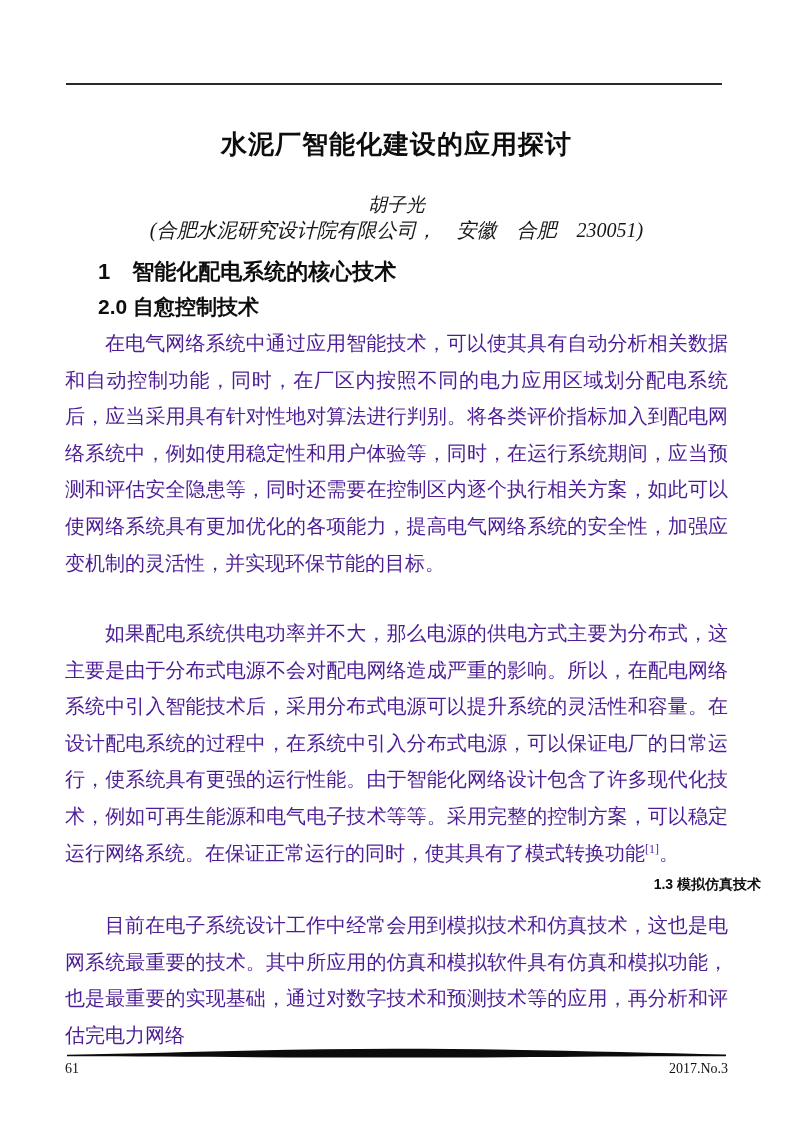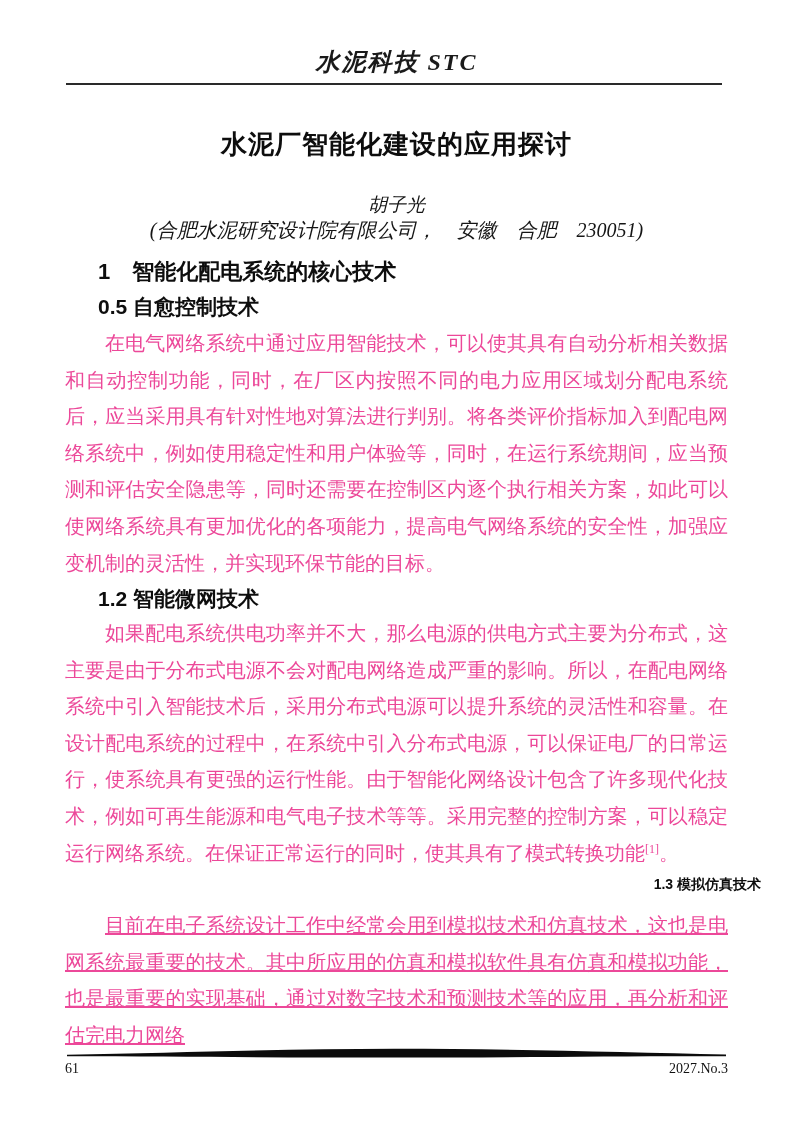--- a/index.html
+++ b/index.html
@@ -66,26 +66,26 @@
   .h-level1 { top: 257px; font-size: 22px; }
   .h-s11 { top: 293px; font-size: 21px; }
   .h-s12 { top: 585px; font-size: 21px; }
   .h-s13 { top: 876px; font-size: 14px; text-align: right; }
 
   .body-para {
     font-size: 20px;
     line-height: 36.6px;
     text-align: justify;
     text-indent: 2em;
-    color: #ec4899;
+    color: #4c1d95;
     font-family: "Liberation Serif", "DejaVu Serif", serif;
   }
   .p1 { top: 325px; }
   .p2 { top: 615px; }
-  .p3 { top: 907px; text-decoration: underline; }
+  .p3 { top: 907px; }
 
   sup.cite {
     font-size: 12px;
     line-height: 0;
     vertical-align: 7px;
   }
 
   .footer-bar-wrap { position: absolute; top: 1046px; left: 65px; width: 663px; height: 14px; }
   .footer-row {
     top: 1061px;
@@ -102,49 +102,47 @@
     position: absolute;
     right: 0;
     text-align: right;
   }
 </style>
 </head>
 <body>
 
 <div class="page">
 
-  <div class="col journal-header">水泥科技 STC</div>
 
   <div class="header-rule"></div>
 
   <div class="col article-title">水泥厂智能化建设的应用探讨</div>
 
   <div class="col author-line">胡子光</div>
 
   <div class="col affiliation-line">(合肥水泥研究设计院有限公司，　安徽　合肥　230051)</div>
 
   <div class="col sec-heading h-level1">1　智能化配电系统的核心技术</div>
 
-  <div class="col sec-heading h-s11">0.5 自愈控制技术</div>
+  <div class="col sec-heading h-s11">2.0 自愈控制技术</div>
 
   <div class="col body-para p1">在电气网络系统中通过应用智能技术，可以使其具有自动分析相关数据和自动控制功能，同时，在厂区内按照不同的电力应用区域划分配电系统后，应当采用具有针对性地对算法进行判别。将各类评价指标加入到配电网络系统中，例如使用稳定性和用户体验等，同时，在运行系统期间，应当预测和评估安全隐患等，同时还需要在控制区内逐个执行相关方案，如此可以使网络系统具有更加优化的各项能力，提高电气网络系统的安全性，加强应变机制的灵活性，并实现环保节能的目标。</div>
 
-  <div class="col sec-heading h-s12">1.2 智能微网技术</div>
 
   <div class="col body-para p2"><span>如果配电系统供电功率并不大，那么电源的供电方式主要为分布式，这主要是由于分布式电源不会对配电网络造成严重的影响。所以，在配电网络系统中引入智能技术后，采用分布式电源可以提升系统的灵活性和容量。在设计配电系统的过程中，在系统中引入分布式电源，可以保证电厂的日常运行，使系统具有更强的运行性能。由于智能化网络设计包含了许多现代化技术，例如可再生能源和电气电子技术等等。采用完整的控制方案，可以稳定运行网络系统。在保证正常运行的同时，使其具有了模式转换功能</span><sup class="cite">[1]</sup><span>。</span></div>
 
   <div class="col sec-heading h-s13">1.3 模拟仿真技术</div>
 
   <div class="col body-para p3">目前在电子系统设计工作中经常会用到模拟技术和仿真技术，这也是电网系统最重要的技术。其中所应用的仿真和模拟软件具有仿真和模拟功能，也是最重要的实现基础，通过对数字技术和预测技术等的应用，再分析和评估完电力网络</div>
 
   <div class="footer-bar-wrap">
     <svg width="663" height="14" viewBox="0 0 663 14">
       <path d="M2,8.8 C120,6.5 220,2.8 330,2.8 C440,2.8 560,6.2 661,8.6
                L661,10.2 C560,9.8 440,11.6 330,11.6 C220,11.6 120,10.6 2,10.2 Z" fill="#0c0c0c"></path>
     </svg>
   </div>
 
   <div class="col footer-row">
     <span class="footer-page">61</span>
-    <span class="footer-issue">2027.No.3</span>
+    <span class="footer-issue">2017.No.3</span>
   </div>
 
 </div>
 
 </body></html>

